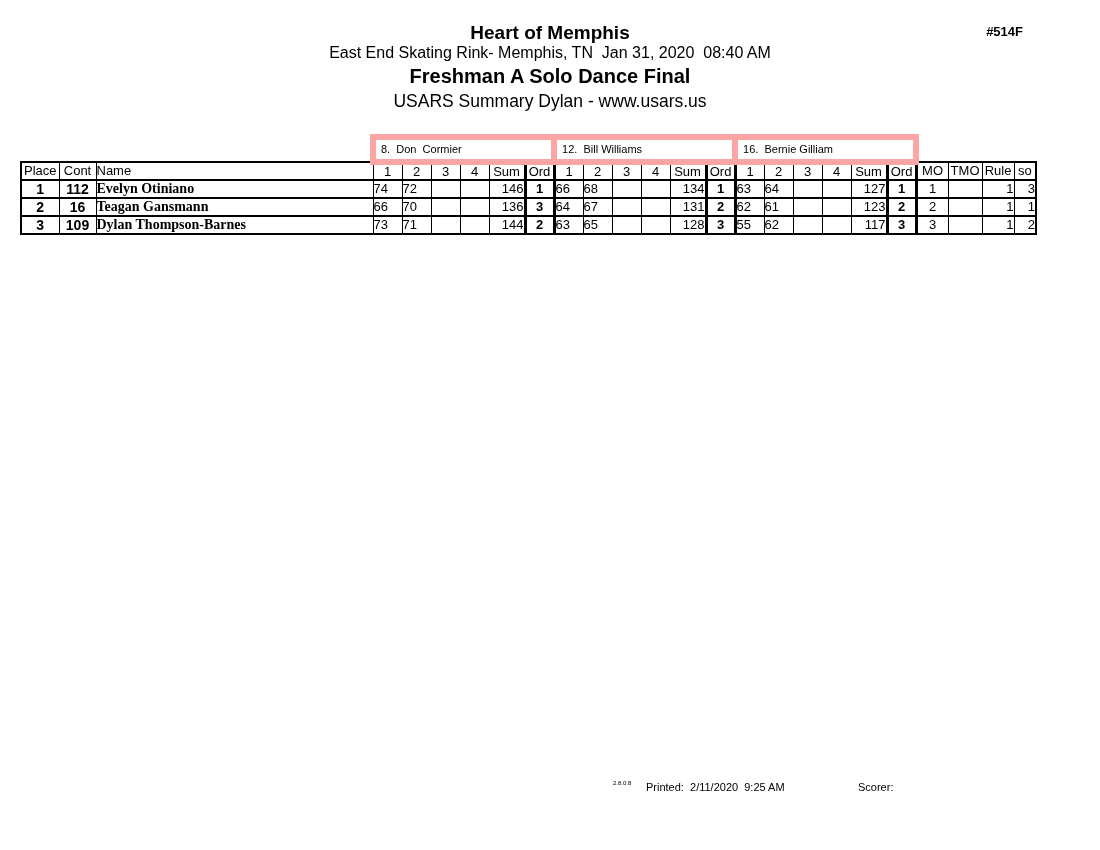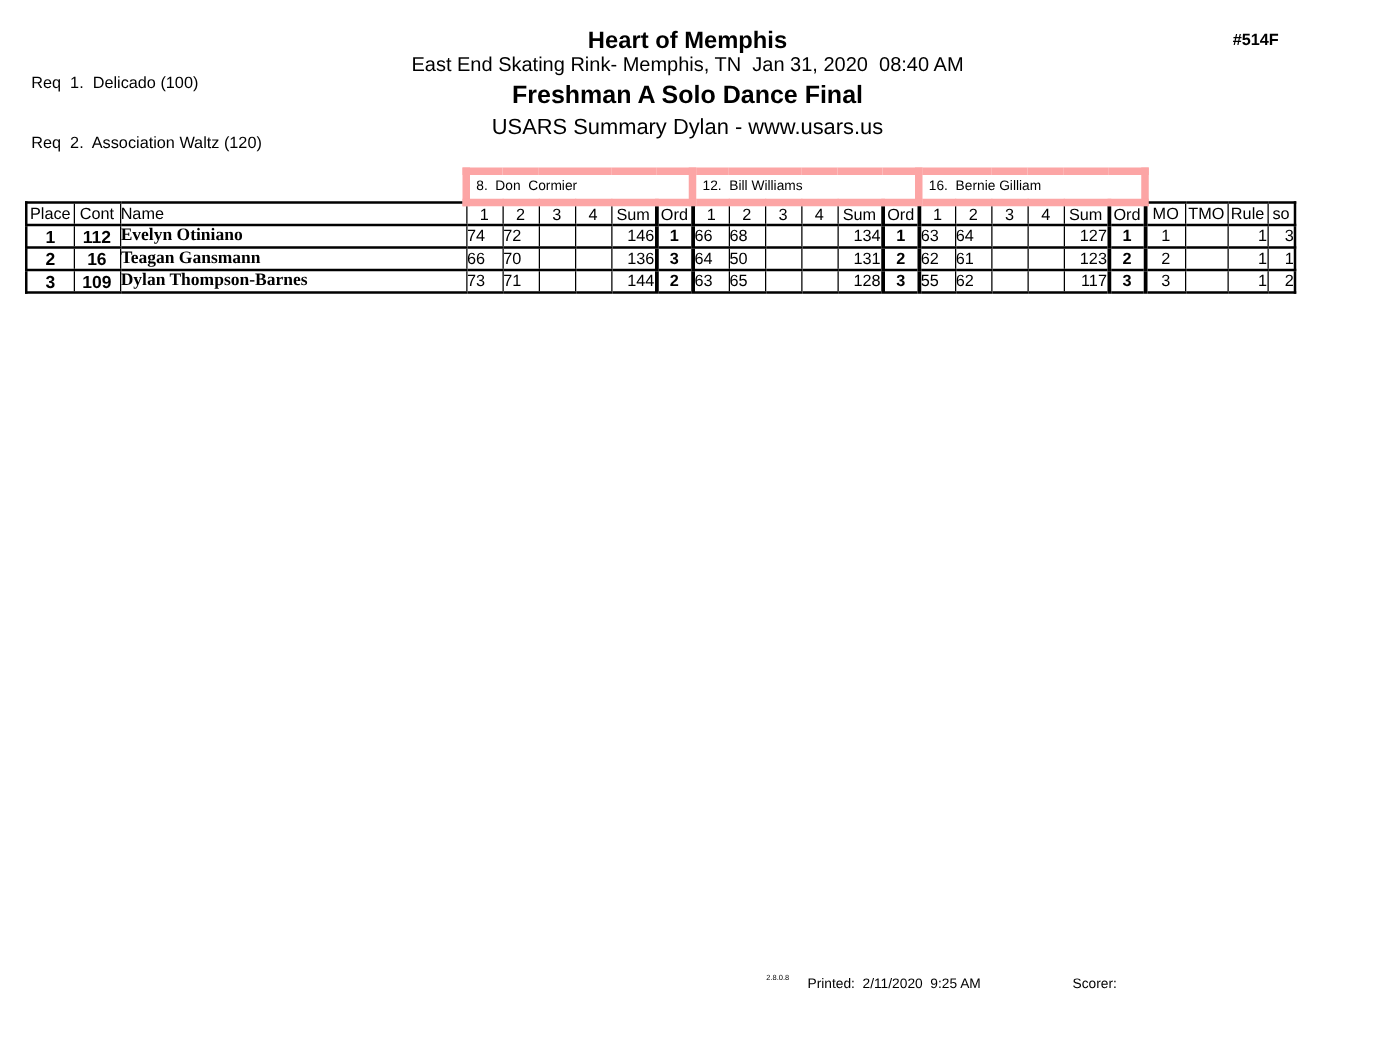--- a/index.html
+++ b/index.html
@@ -60,24 +60,20 @@
   
   .f-version { position:absolute; left:613px; top:780px; font-size:6px; }
   .f-printed { position:absolute; left:646px; top:781px; font-size:11px; white-space:pre; }
   .f-scorer  { position:absolute; left:858px; top:781px; font-size:11px; }
 </style>
 </head>
 <body>
 
 <div class="page">
 
-  <div class="req-block">
-    <div>Req  1.  Delicado (100)</div>
-    <div>Req  2.  Association Waltz (120)</div>
-  </div>
 
   <div class="center-header">
     <div class="title">Heart of Memphis</div>
     <div class="subtitle">East End Skating Rink- Memphis, TN  Jan 31, 2020  08:40 AM</div>
     <div class="event">Freshman A Solo Dance Final</div>
     <div class="report">USARS Summary Dylan - www.usars.us</div>
   </div>
 
   <div class="event-number">#514F</div>
 
@@ -183,21 +179,21 @@
       <td class="place first">2</td>
       <td class="cont">16</td>
       <td class="name">Teagan Gansmann</td>
       <td class="s">66</td>
       <td class="s">70</td>
       <td class="s"></td>
       <td class="s"></td>
       <td class="sum">136</td>
       <td class="ord">3</td>
       <td class="s">64</td>
-      <td class="s">50</td>
+      <td class="s">67</td>
       <td class="s"></td>
       <td class="s"></td>
       <td class="sum">131</td>
       <td class="ord">2</td>
       <td class="s">62</td>
       <td class="s">61</td>
       <td class="s"></td>
       <td class="s"></td>
       <td class="sum">123</td>
       <td class="ord">2</td>

